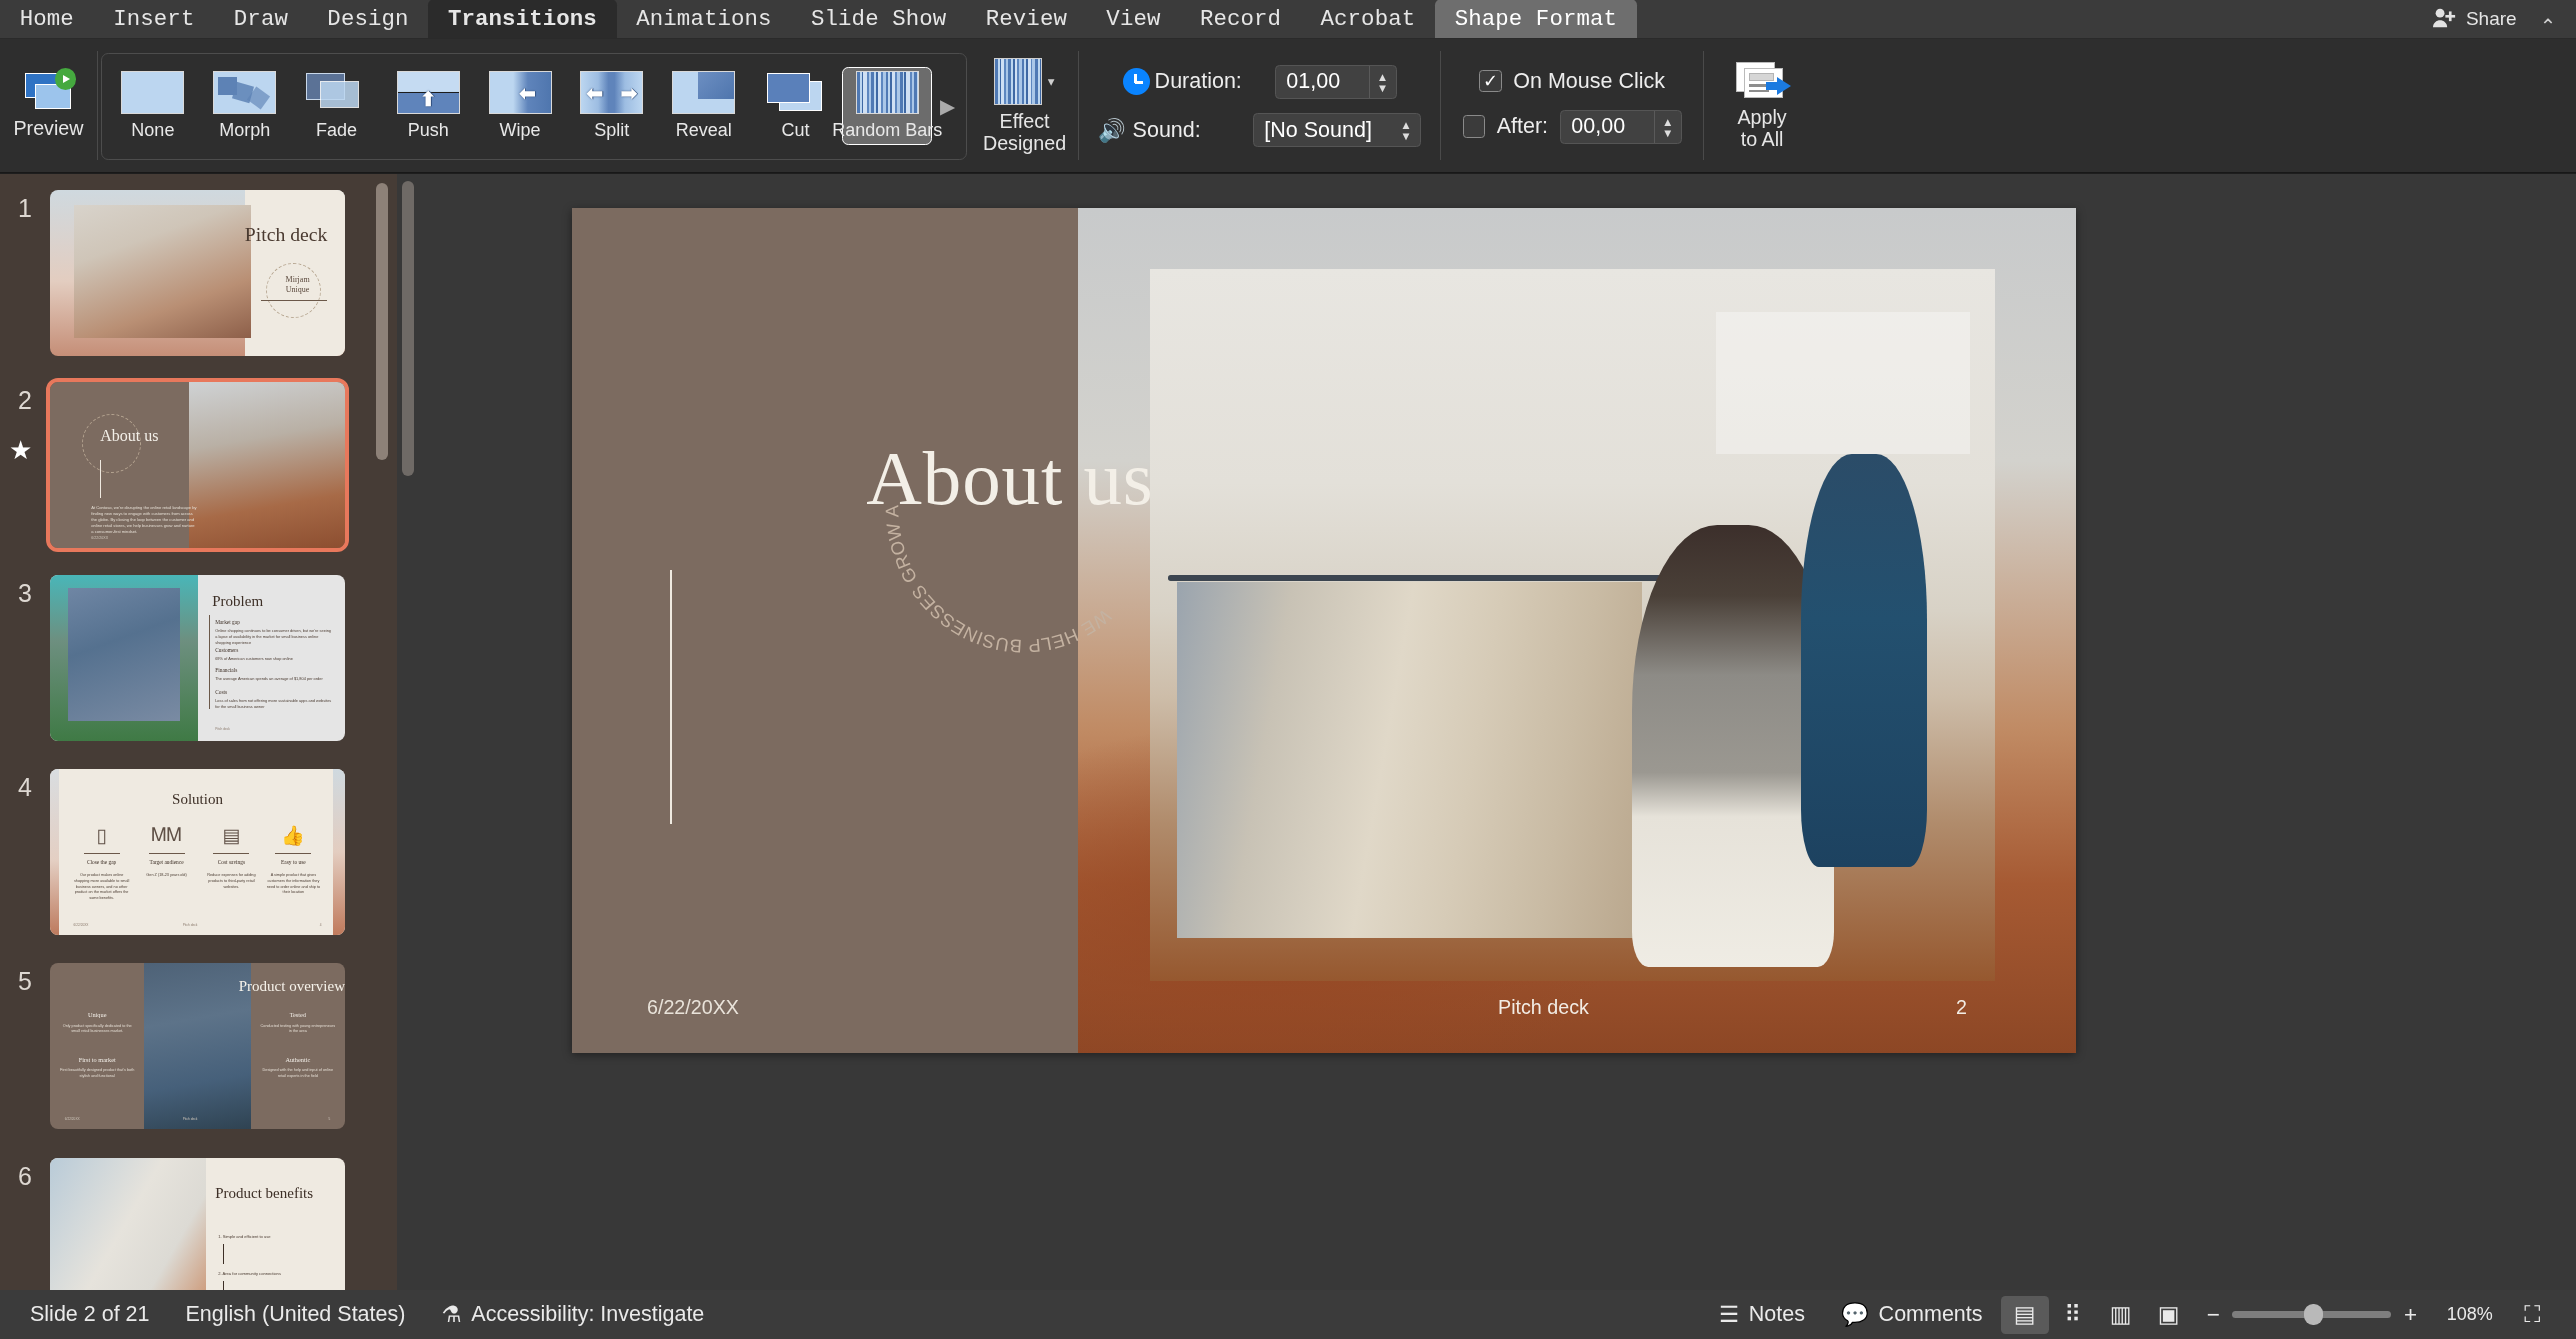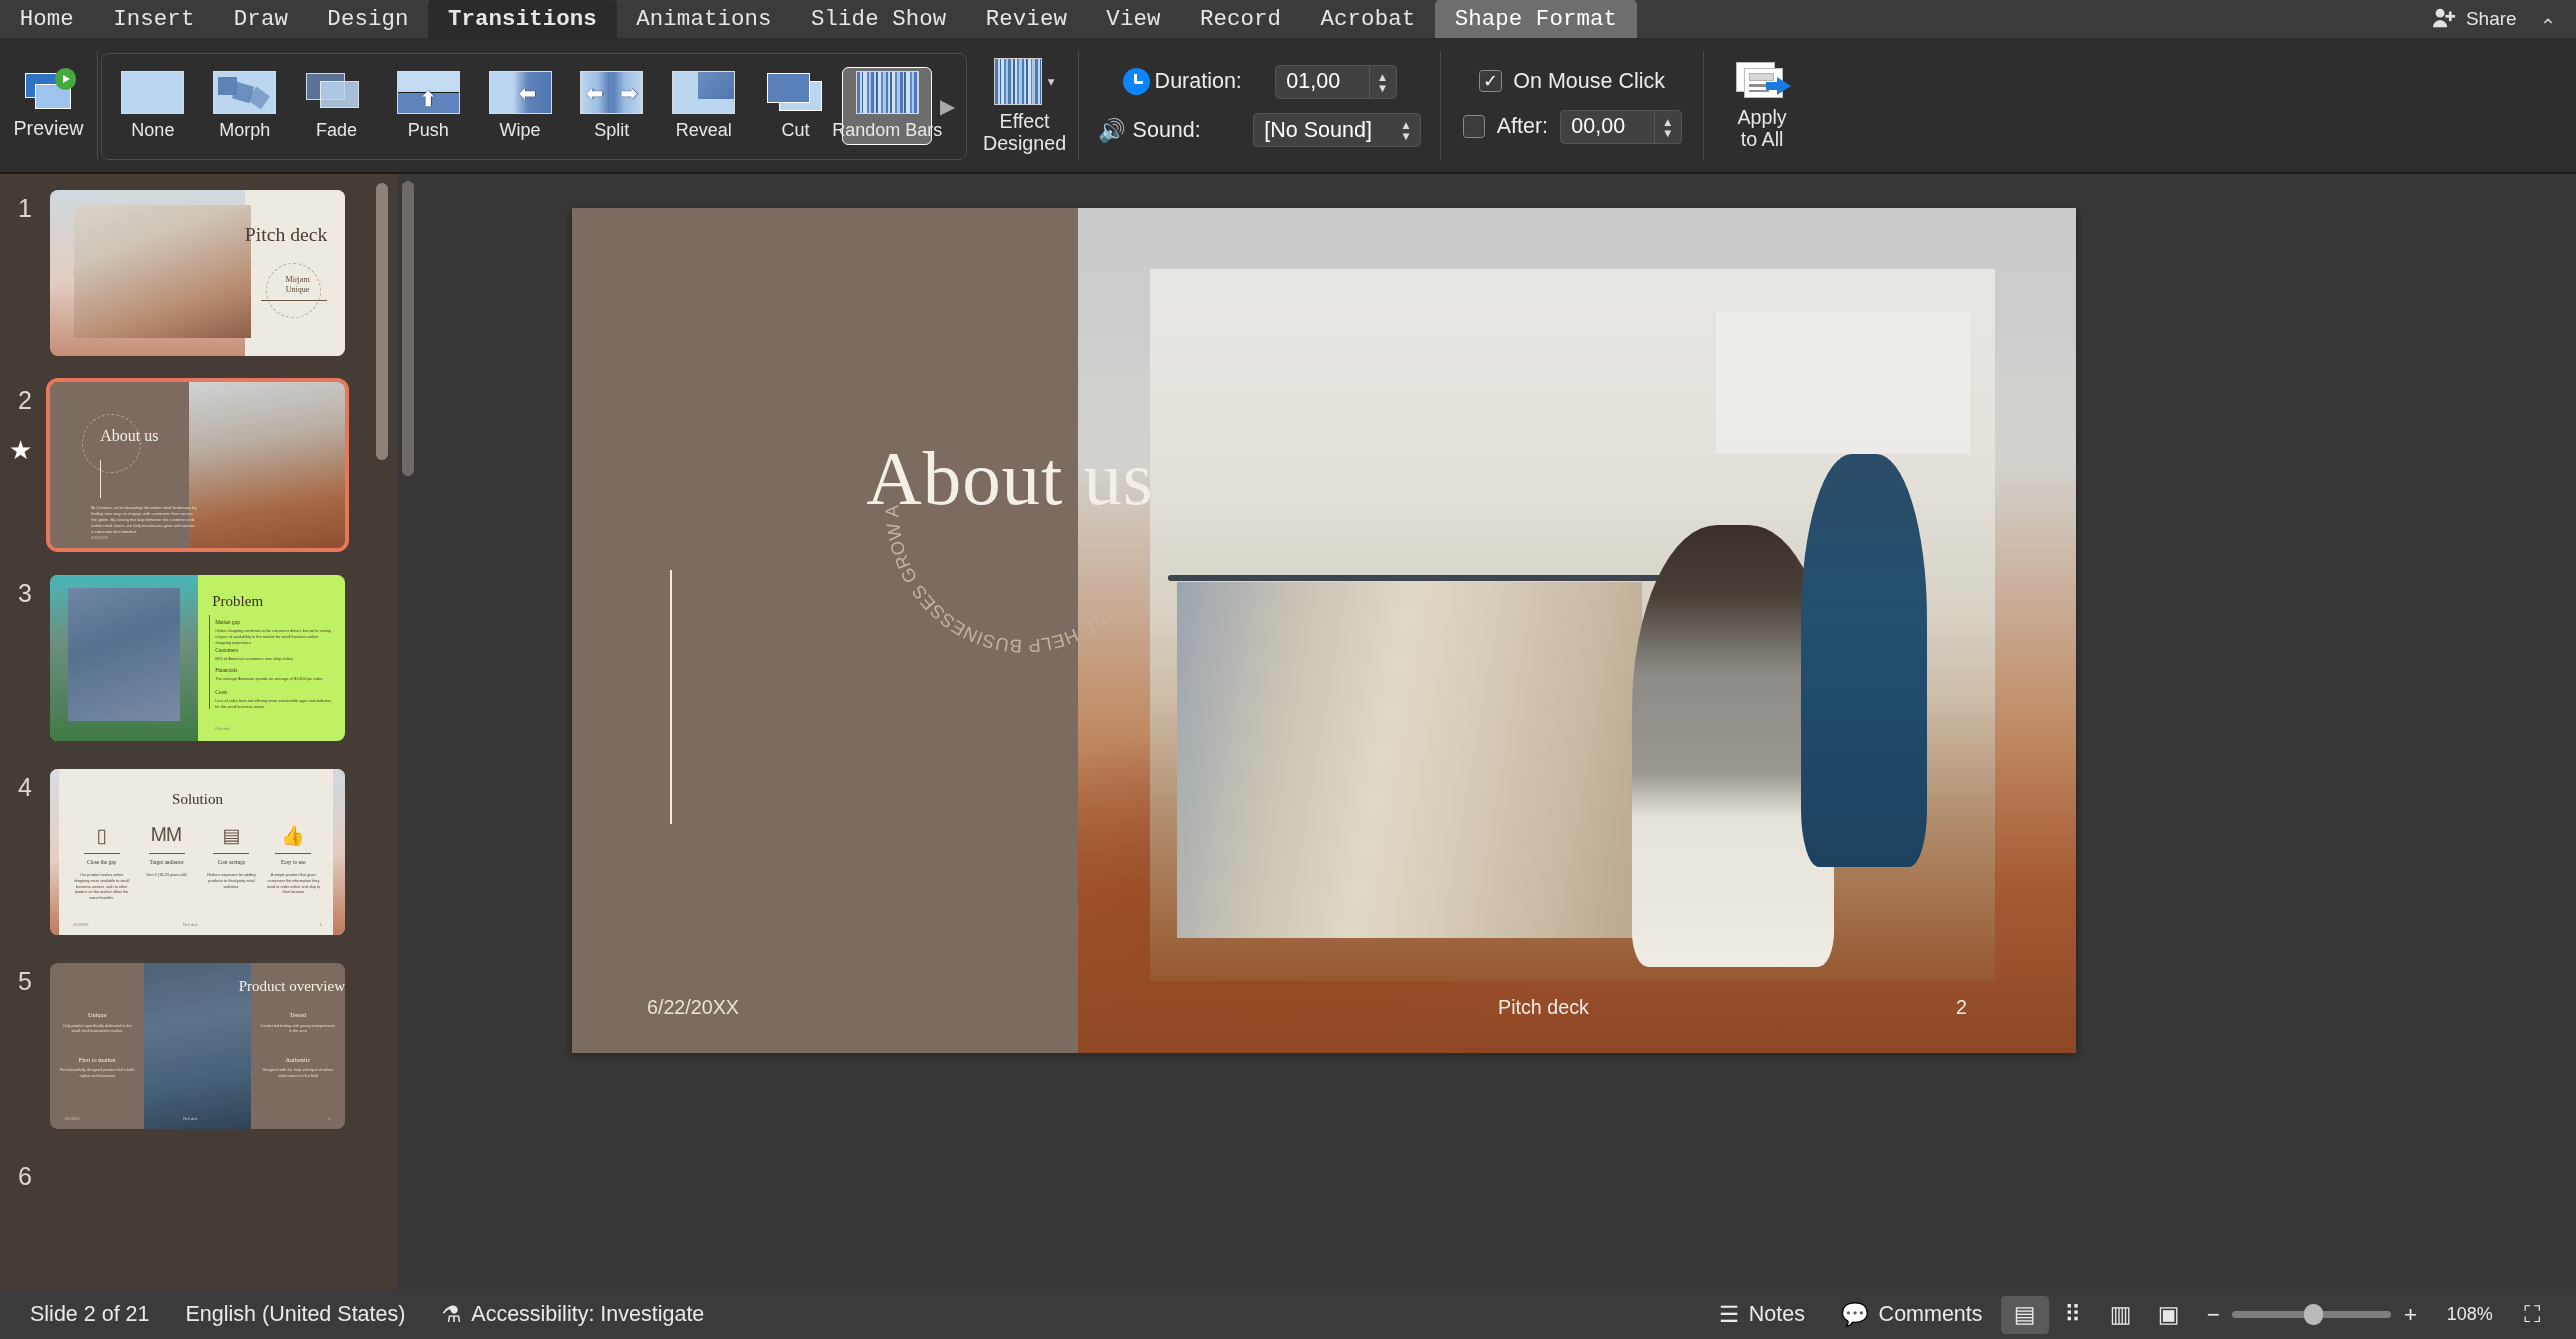--- a/index.html
+++ b/index.html
@@ -162,21 +162,21 @@
   .s2 .photo { position:absolute; right:0; top:0; width:53%; height:100%;
      background:linear-gradient(170deg,#cfd2d4 0%,#b9b0a5 35%,#a76a47 72%,#8c4e30 100%); }
   .s2 .ttl { position:absolute; left:17%; top:27%; font-family:"Liberation Serif", serif;
      font-size:16px; color:#f3efe8; }
   .s2 .ring { position:absolute; left:11%; top:19%; width:59px; height:59px; border-radius:50%; border:0.9px dashed #b7a692; }
   .s2 .vline { position:absolute; left:17%; top:47%; width:0.9px; height:23%; background:#efe9e0; }
   .s2 .body { position:absolute; left:14%; top:74%; width:36%; font-size:4.1px; color:#e4ddd3; line-height:1.5; }
   .s2 .ftr { position:absolute; left:14%; bottom:5%; font-size:3.6px; color:#cfc7bc; }
 
   
-  .s3 { background:#bef264; }
+  .s3 { background:#e5e5e5; }
   .s3 .bgimg { position:absolute; left:0; top:0; width:50%; height:100%;
      background:linear-gradient(180deg,#49b6b8 0%,#6d8f7f 40%,#3f7a45 100%); }
   .s3 .photo { position:absolute; left:6%; top:8%; width:38%; height:80%;
      background:linear-gradient(160deg,#6f86a4 0%,#55718f 40%,#7a8ba3 100%); }
   .s3 .ttl { position:absolute; left:55%; top:11%; font-family:"Liberation Serif", serif; font-size:15px; color:#3d2f26; }
   .s3 .blk { position:absolute; left:56%; font-size:3.9px; color:#4a3b31; width:40%; line-height:1.5; }
   .s3 .bh { font-family:"Liberation Serif", serif; font-size:5.4px; color:#3d2f26; margin-bottom:1.8px; }
   .s3 .vline { position:absolute; left:54%; top:24%; width:0.9px; height:57%; background:#6b5849; }
   .s3 .ftr { position:absolute; left:56%; bottom:6%; font-size:3.2px; color:#8b7a6d; }
 
@@ -559,20 +559,29 @@
         <div class="cb">Designed with the help and input of online retail experts in the field</div>
       </div>
       <div class="ftr" style="left:5%;">6/22/20XX</div>
       <div class="ftr" style="left:45%;">Pitch deck</div>
       <div class="ftr" style="right:5%;">5</div>
     </div>
   </div>
 
   <div class="thumb-row" style="top:984px;">
     <div class="thumb-num">6</div>
+    <div class="thumb-box s6" style="height:166px;">
+      <div class="photo"></div>
+      <div class="ttl">Product benefits</div>
+      <div class="li" style="top:46%;">1.   Simple and efficient to use</div>
+      <div class="tick" style="top:52%;height:12%;"></div>
+      <div class="li" style="top:68%;">2.   Area for community connections</div>
+      <div class="tick" style="top:74%;height:12%;"></div>
+
+    </div>
   </div>
 
   <div id="scroll-track">
     <div id="scroll-thumb"></div>
   </div>
 </div>
 
 <div id="canvas">
 
   <div id="canvas-scroll">

